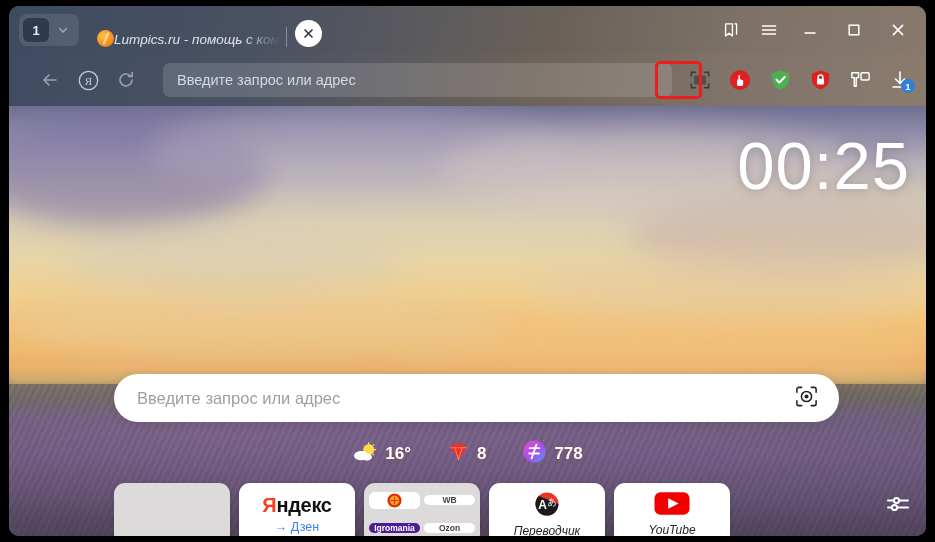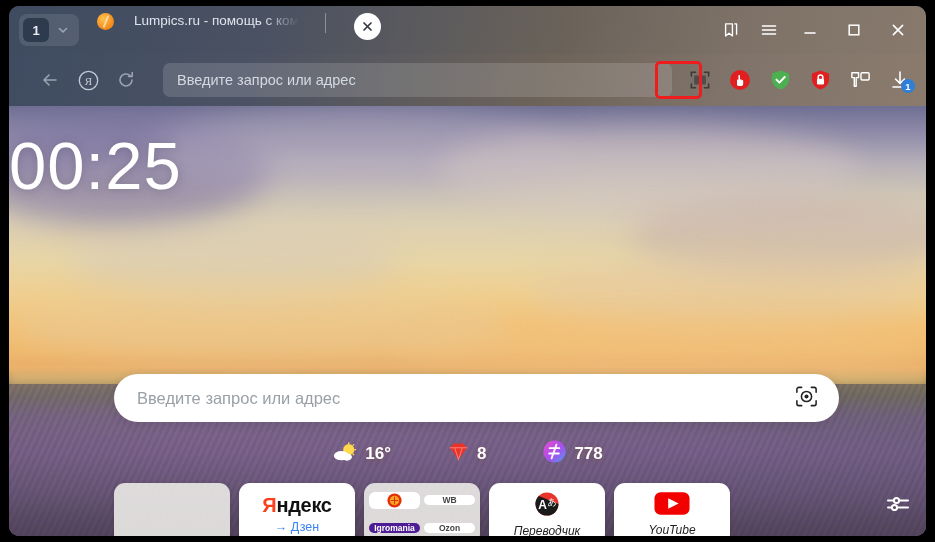--- a/index.html
+++ b/index.html
@@ -51,27 +51,28 @@
     font-size: 13px; font-weight: 700;
     display: flex; align-items: center; justify-content: center;
   }
   .chev {
     width: 24px; height: 24px;
     display: flex; align-items: center; justify-content: center;
   }
   .chev svg { display:block; }
 
   .tab {
-    display: flex; align-items: flex-start;
-    gap: 20px;
+    display: flex; align-items: flex-end;
+    gap: 0;
     margin-left: 18px;
     height: 34px;
     max-width: 290px;
     min-width: 0;
     flex: none;
+    font-style: italic;
   }
   .tab-favicon {
     width: 17px; height: 17px; border-radius: 50%;
     background: radial-gradient(circle at 38% 34%, #ffc14d 0%, #f79321 55%, #ea7a12 100%);
     position: relative; flex: none;
   }
   .tab-favicon::after {
     content:"";
     position:absolute; left:50%; top:50%;
     width:1.5px; height:13px; margin:-6.5px 0 0 -0.75px;
@@ -227,22 +228,22 @@
   }
   .horizon-glow {
     position:absolute; left:0; right:0; bottom: 146px; height: 26px;
     background: linear-gradient(to bottom, rgba(250,200,120,0) 0%, rgba(250,205,130,0.55) 60%, rgba(200,160,100,0.2) 100%);
     filter: blur(4px);
   }
 
   
   .clock {
     position: absolute;
-    left: 0; right: 0; top: 26px;
-    text-align: left;
+    left: 0; right: 16px; top: 26px;
+    text-align: right;
     color: #fff;
   }
   .clock-time {
     font-size: 67px;
     font-weight: 300;
     letter-spacing: 1px;
     line-height: 1;
     text-shadow: 0 1px 10px rgba(80,70,90,0.35);
   }
   .clock-date {
@@ -267,21 +268,21 @@
     flex: 1 1 auto;
     color: #9aa0a6;
     font-size: 16.5px;
   }
 
   
   .widgets {
     position: absolute;
     left: 0; right: 0; top: 333px;
     display: flex; align-items: center; justify-content: center;
-    gap: 56px;
+    gap: 36px;
     color: #fff;
   }
   .wg { display: flex; align-items: center; gap: 7px; }
   .wg-val { font-size: 17px; font-weight: 700; text-shadow: 0 1px 5px rgba(120,70,40,0.5); }
 
   
   .tiles {
     position: absolute;
     left: 105px; top: 377px;
     width: 728px;

